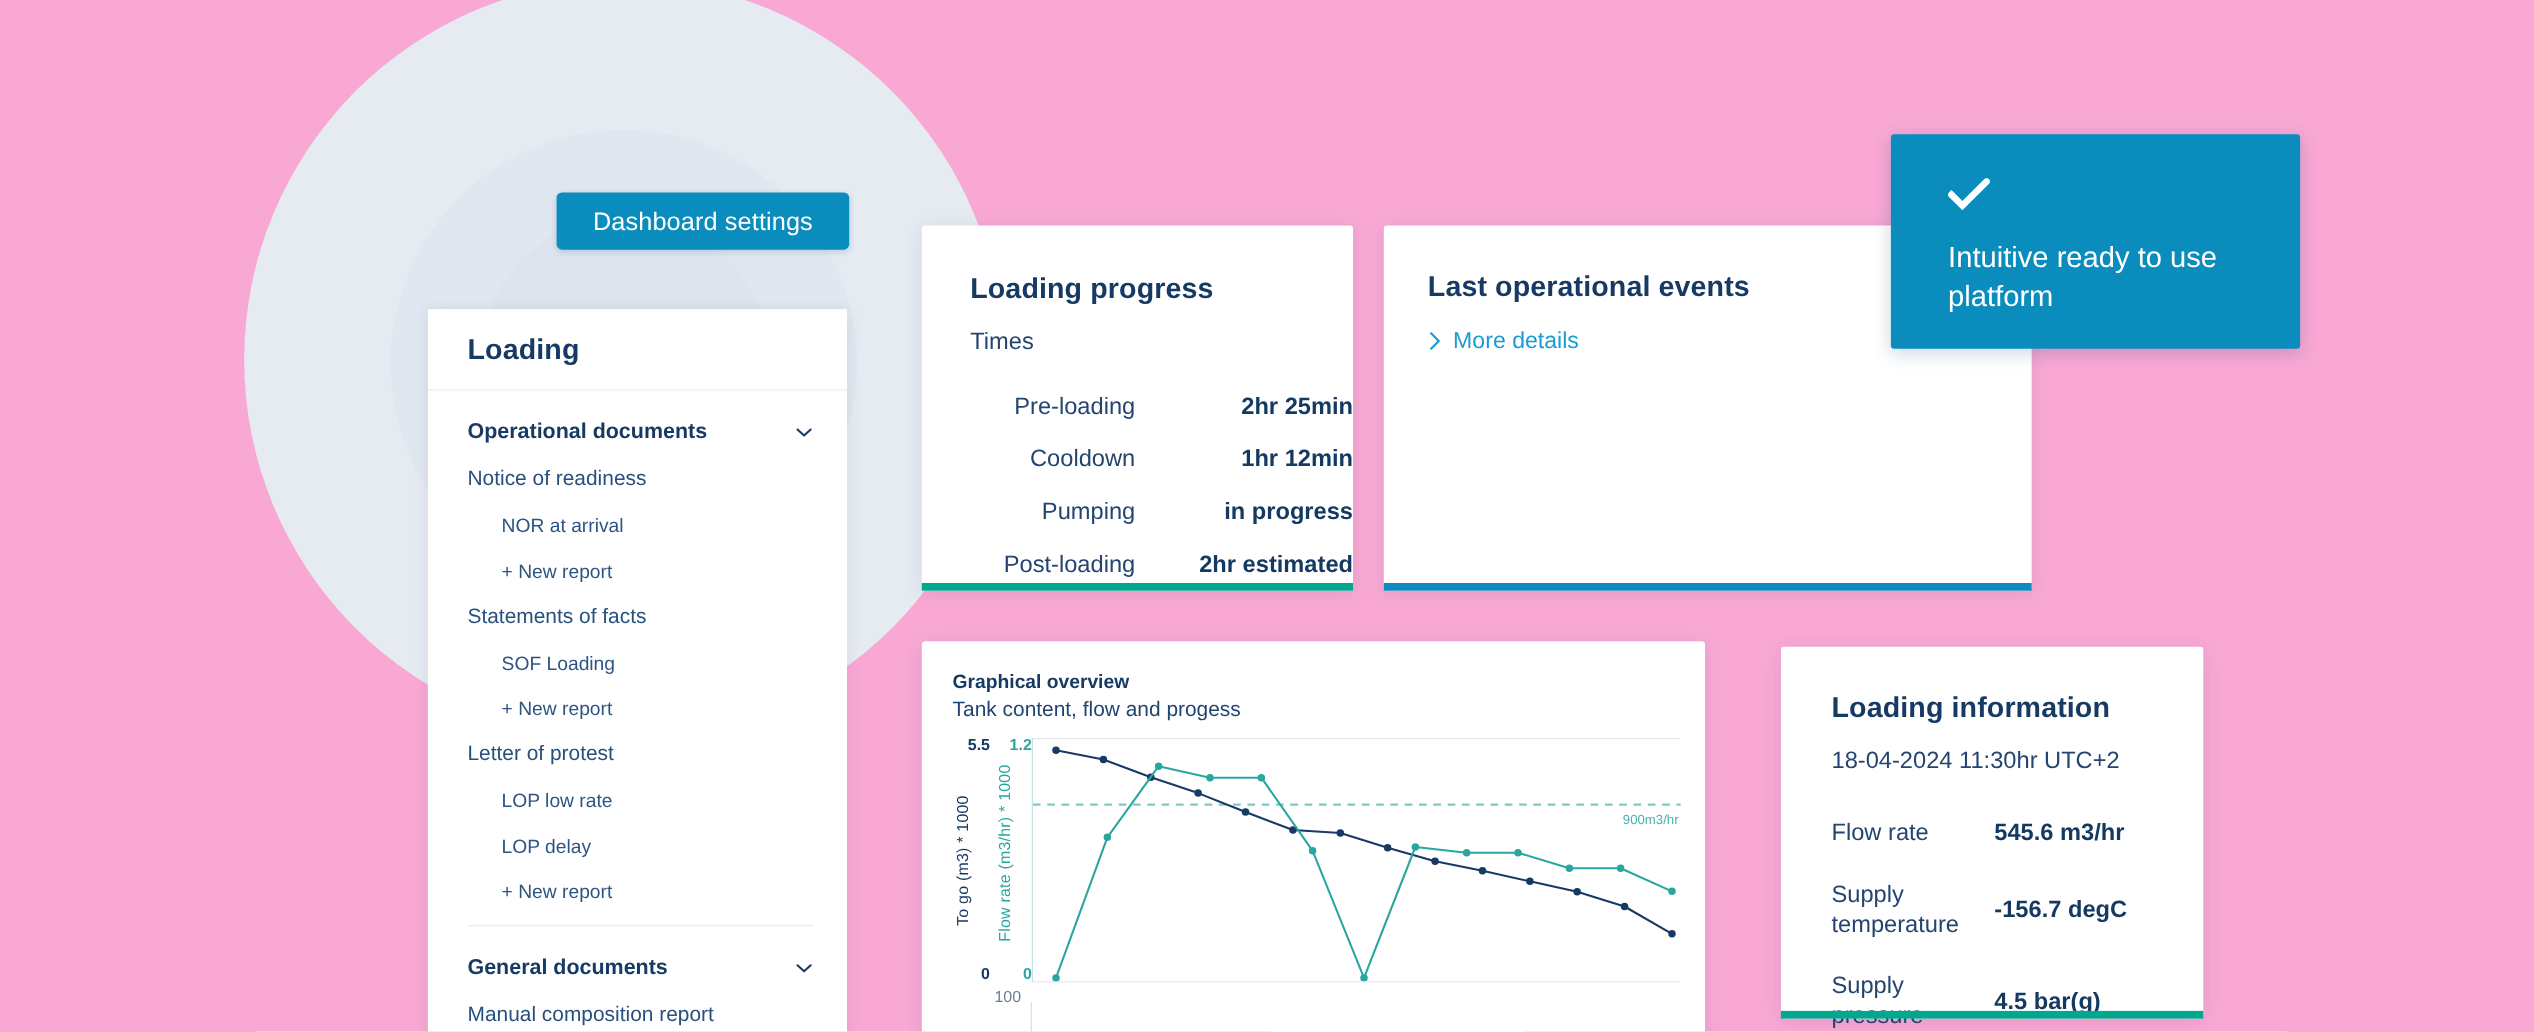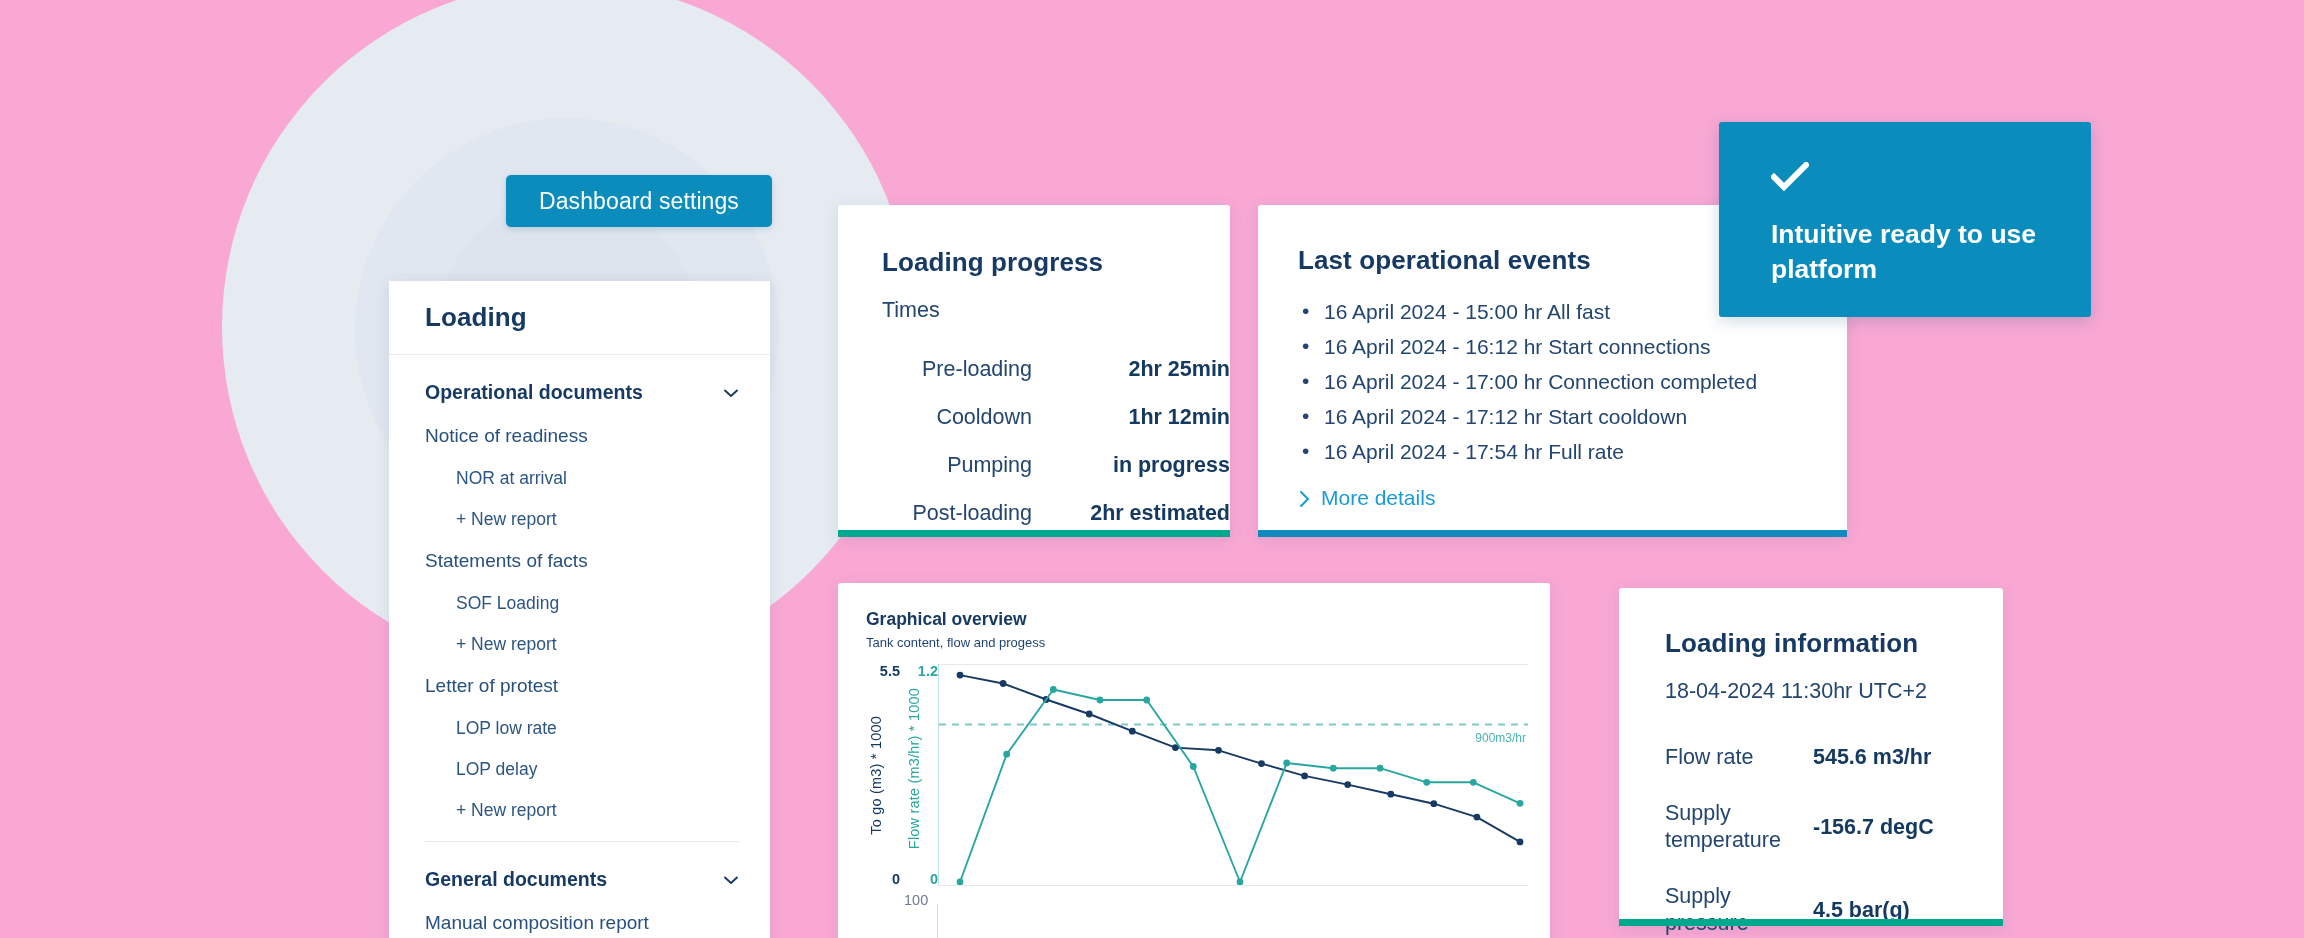--- a/index.html
+++ b/index.html
@@ -105,27 +105,27 @@
 
   
   #intuitive-badge {
     position: absolute; left: 1719px; top: 122px;
     width: 372px; height: 195px;
     background: #0a8cbd; color: #fff; border-radius: 3px;
     box-shadow: 0 4px 16px rgba(10,70,110,.20);
   }
   .badge-inner { padding: 40px 44px 0 52px; }
   .check-icon { width: 38px; height: 30px; display:block; }
-  .badge-text { margin-top: 25px; font-size: 26.5px; line-height: 1.32; font-weight: bold; }
+  .badge-text { margin-top: 25px; font-size: 26.5px; line-height: 1.32; }
 
   
   #chart-card { left: 838px; top: 583px; width: 712px; height: 420px; border-radius: 3px; }
   .chart-inner { padding: 26px 0 0 28px; }
   .chart-title { font-size: 17.5px; font-weight: bold; color: #173a64; }
-  .chart-subtitle { font-size: 13px; color: #1f4473; margin-top: 5px; }
+  .chart-subtitle { font-size: 19px; color: #1f4473; margin-top: 5px; }
   .chart-area { position: relative; margin-top: 14px; width: 662px; height: 330px; }
   .axis-col {
     position: absolute; top: 0; height: 222px; width: 34px;
     display: flex; flex-direction: column; align-items: flex-end;
     justify-content: space-between;
   }
   .axis-max, .axis-min { font-size: 14.5px; font-weight: bold; line-height: 1; padding-left: 46px; }
   .axis-title {
     position: absolute; writing-mode: vertical-rl; transform: rotate(180deg);
     font-size: 14.5px; letter-spacing: .2px; white-space: nowrap;
@@ -226,27 +226,20 @@
             </tr>
           </tbody>
         </table>
     </div>
     <div class="card-accent" style="background:#00a88e"></div>
   </div>
 
   <div class="card" id="events-card">
     <div class="ev-inner">
       <div class="card-h1">Last operational events</div>
-      <ul class="ev-list" id="ev-list">
-          <li>16 April 2024 - 15:00 hr All fast</li>
-          <li>16 April 2024 - 16:12 hr Start connections</li>
-          <li>16 April 2024 - 17:00 hr Connection completed</li>
-          <li>16 April 2024 - 17:12 hr Start cooldown</li>
-          <li>16 April 2024 - 17:54 hr Full rate</li>
-        </ul>
       <div class="more-link">
         <span class="more-chev">
           <svg viewBox="0 0 13 18" width="13" height="18">
               <path d="M3 2 L10 9 L3 16" fill="none" stroke="#1b9bd4" stroke-width="2" stroke-linecap="round" stroke-linejoin="round"></path>
             </svg>
         </span>
         <span>More details</span>
       </div>
     </div>
     <div class="card-accent" style="background:#1089be"></div>

